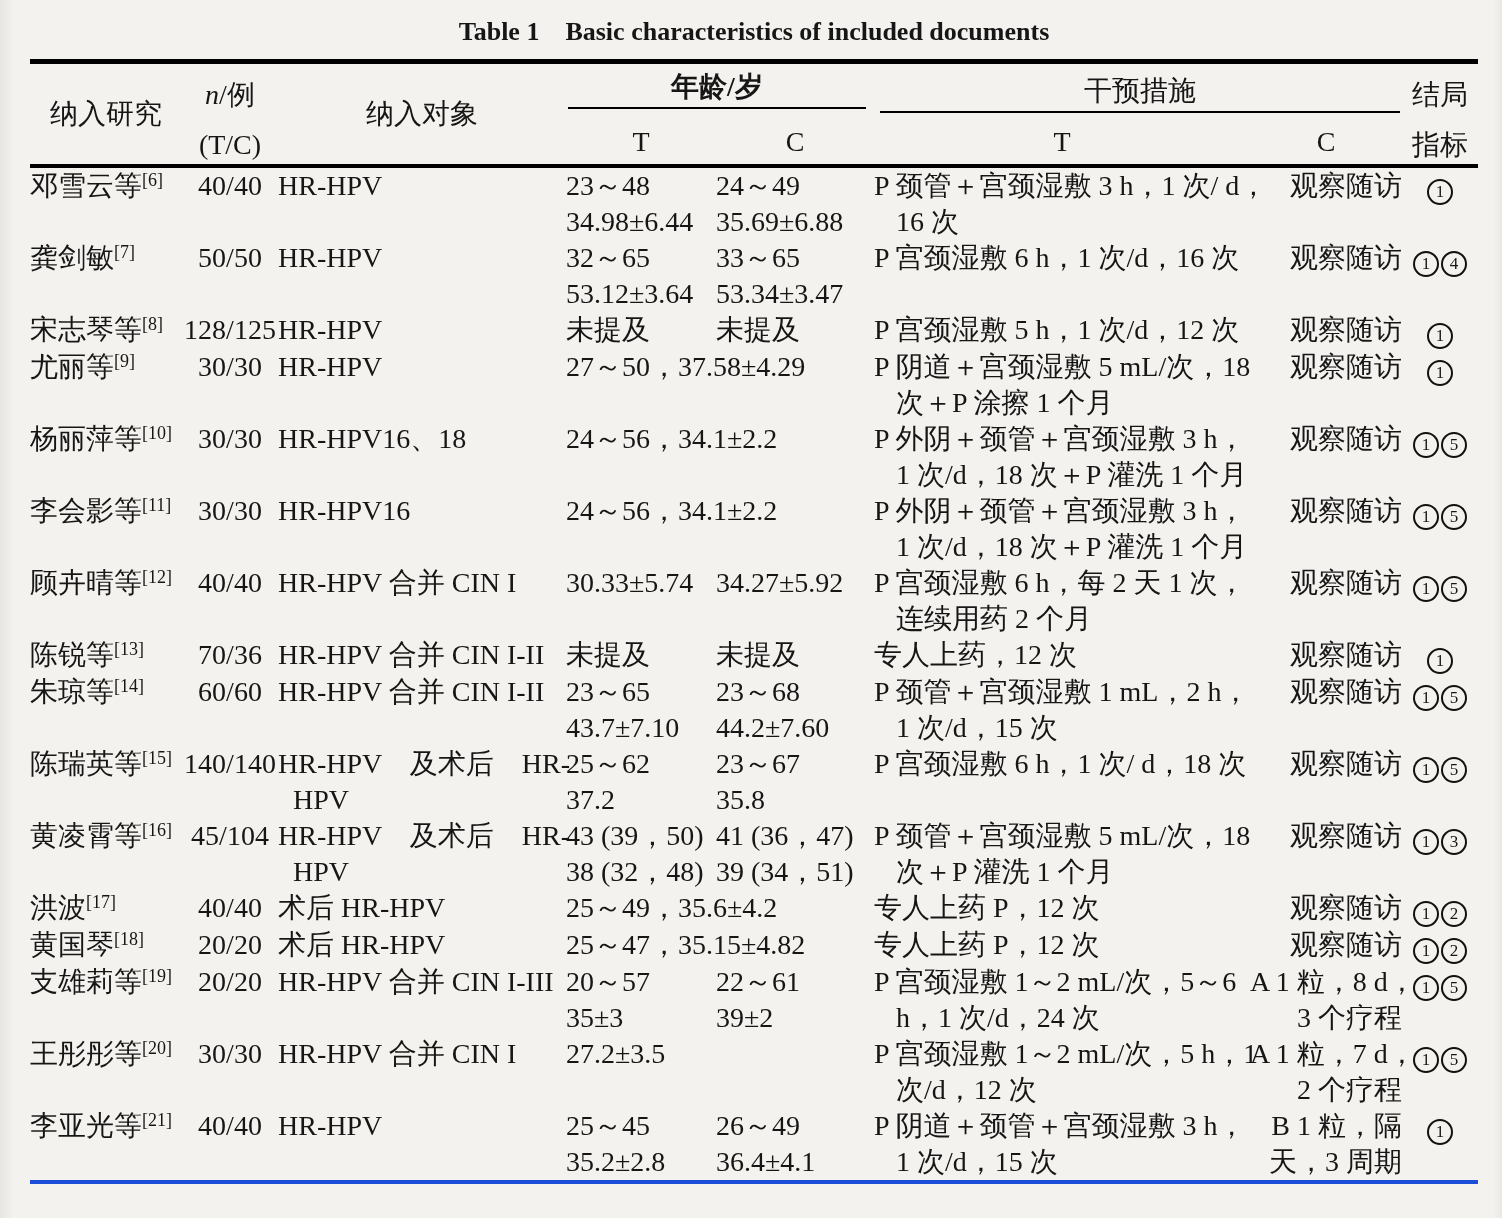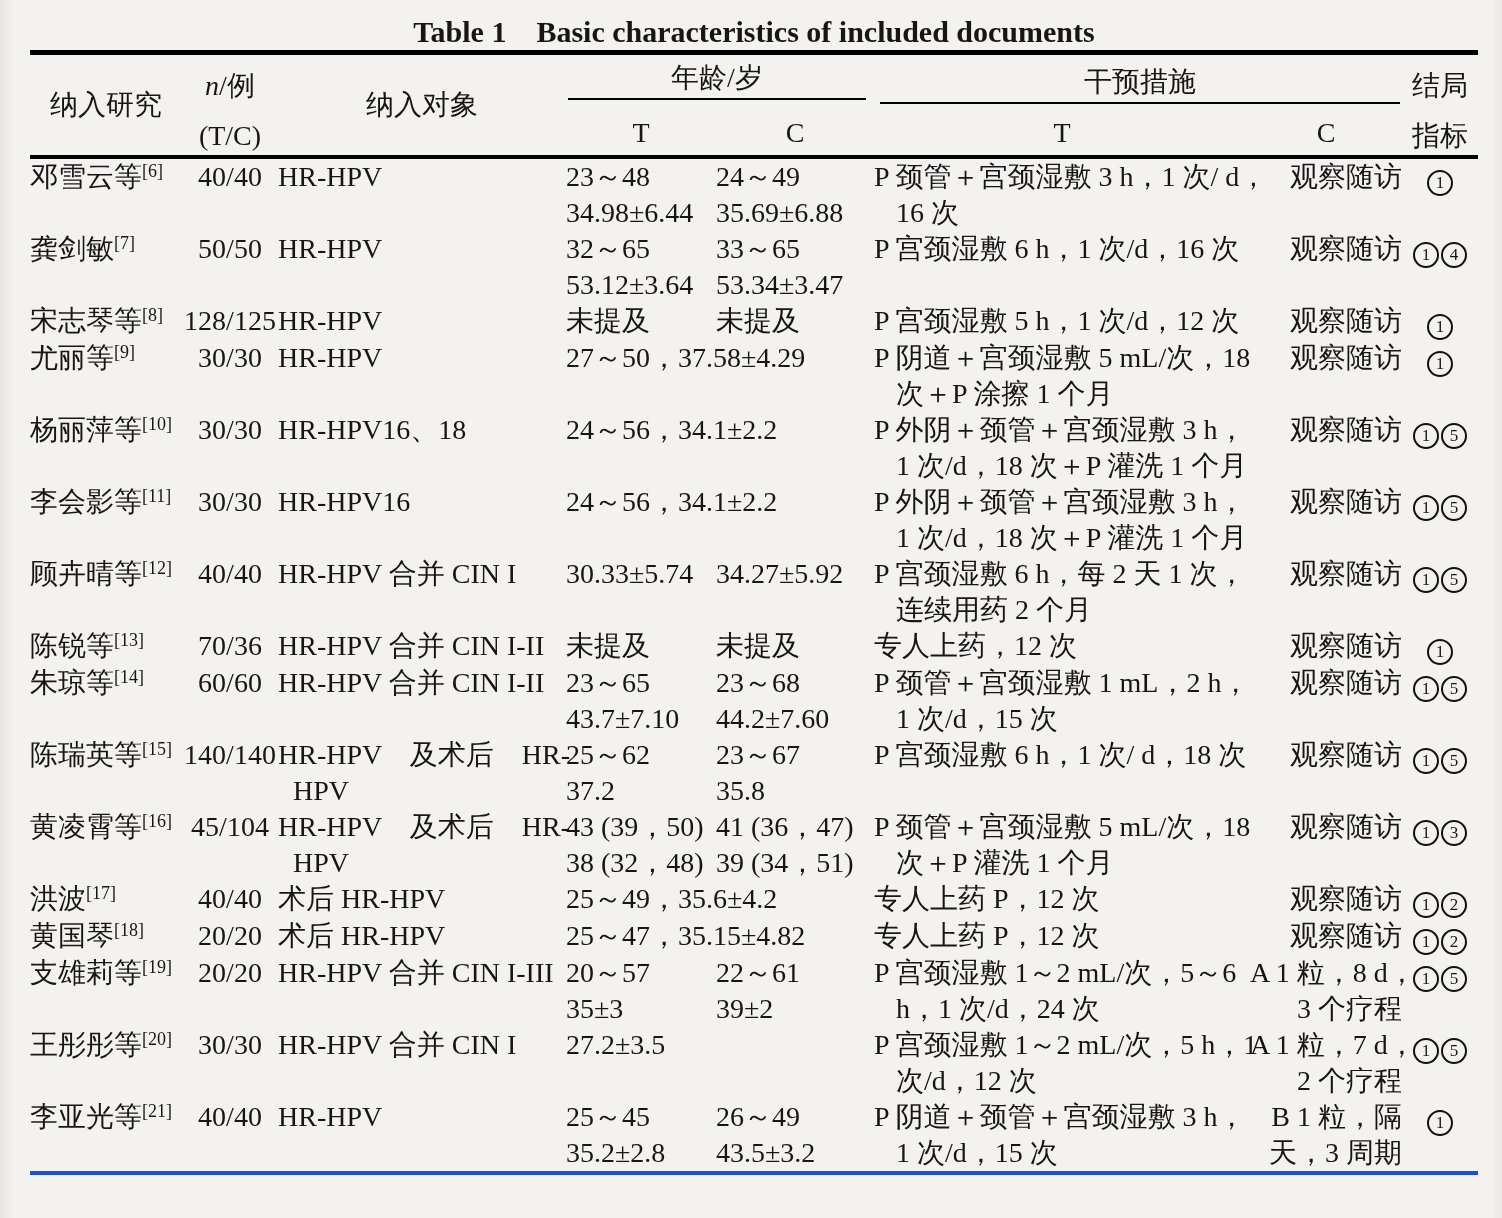--- a/index.html
+++ b/index.html
@@ -13,39 +13,39 @@
     color: #161616;
     overflow: hidden;
   }
   .page { box-sizing: border-box; padding: 8px 24px 0 30px; }
 
   .title-zh {
     text-align: center; font-weight: 700; font-size: 31px; line-height: 38px;
     letter-spacing: 1px;
   }
   .title-en {
-    text-align: center; font-weight: 700; font-size: 30px; line-height: 36px;
-    margin-top: 6px; 
+    text-align: center; font-weight: 700; font-size: 26px; line-height: 36px;
+    margin-top: 6px; margin-bottom: 9px;
   }
 
   table.tbl {
     border-collapse: collapse; table-layout: fixed;
     width: 1448px;
     border-top: 5px solid #000;
     border-bottom: 4px solid #1d4ed8;
   }
   thead { border-bottom: 4px solid #000; }
   th { font-weight: 400; font-size: 28px; padding: 0; }
   thead tr.h1 th { vertical-align: middle; }
   th.span-th { vertical-align: bottom; }
   .span-line {
     line-height: 40px; text-align: center;
     border-bottom: 2px solid #000;
   }
-  .span-line.age { margin: 0 8px 8px 2px; }
+  .span-line.age { margin: 0 8px 8px 2px; font-weight: bold; }
   .span-line.int { margin: 0 2px 0 6px; }
   .subth { line-height: 40px; text-align: center; }
   .hstack div { line-height: 39px; text-align: center; margin-top: 11px; }
 
   td { vertical-align: top; font-size: 28px; padding: 0; }
   .ln { line-height: 36px; height: 36px; white-space: nowrap; }
   td.c1 { text-align: left; }
   td.c2 { text-align: center; }
   td.c3 { text-align: left; }
   td.c4, td.c5, td.c6 { text-align: left; margin-left: 12px; }
@@ -485,21 +485,21 @@
           </td>
           <td class="c3">
             <div class="ln">HR-HPV</div>
           </td>
           <td class="c4">
             <div class="ln">25～45</div>
             <div class="ln">35.2±2.8</div>
           </td>
           <td class="c5">
             <div class="ln">26～49</div>
-            <div class="ln">43.5±3.2</div>
+            <div class="ln">36.4±4.1</div>
           </td>
           <td class="c6">
             <div class="ln">P 阴道＋颈管＋宫颈湿敷 3 h，</div>
             <div class="ln cont">1 次/d，15 次</div>
           </td>
           <td class="c7">
             <div class="ln">B 1 粒，隔</div>
             <div class="ln">天，3 周期</div>
           </td>
           <td class="c8"><span class="circ">1</span></td>

